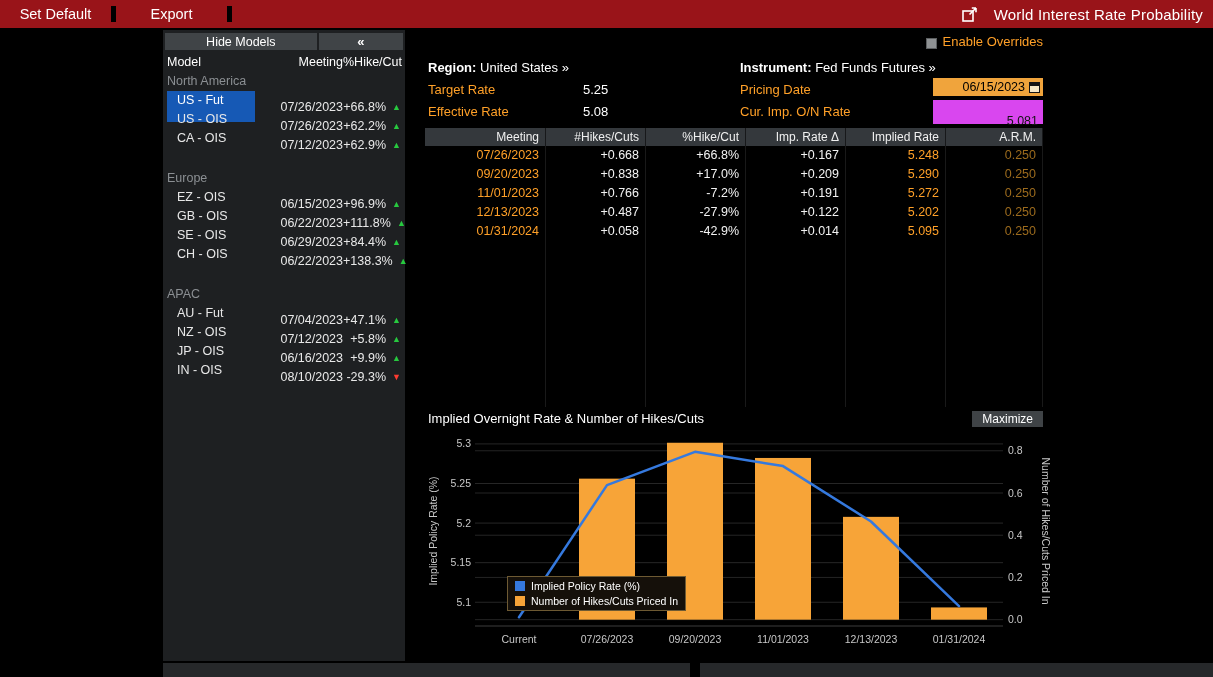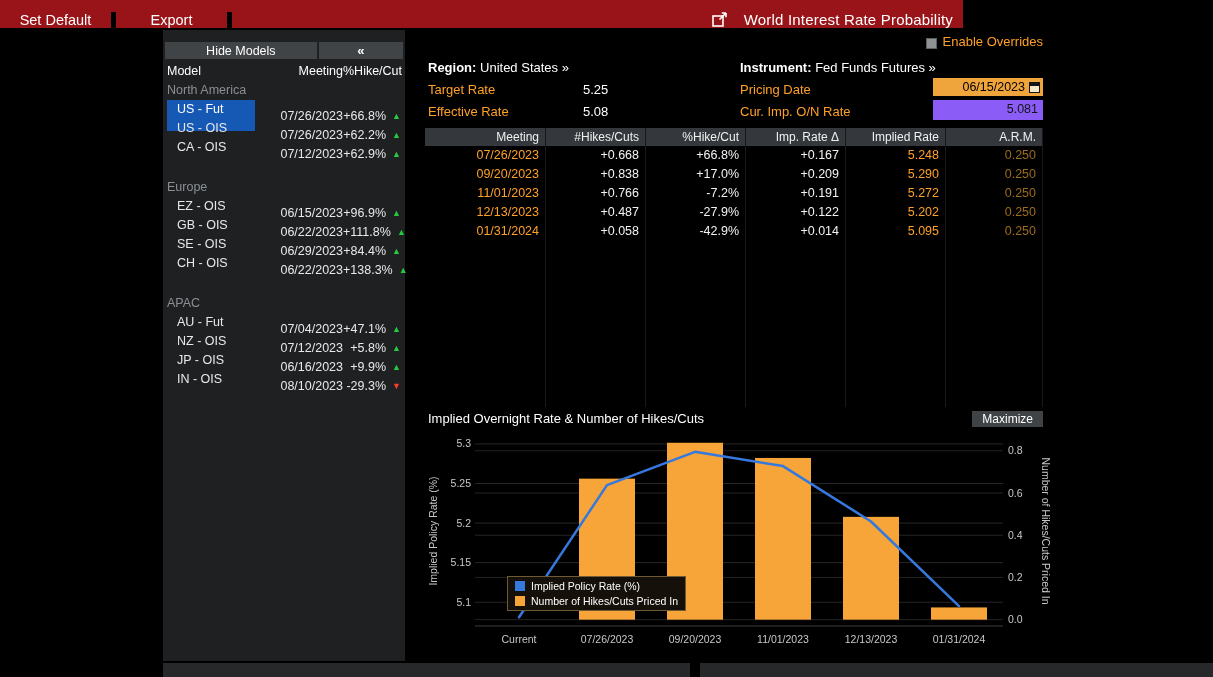--- a/index.html
+++ b/index.html
@@ -1,27 +1,27 @@
 <!DOCTYPE html>
 <html><head>
 <meta charset="utf-8">
 <style>
   *{box-sizing:border-box;margin:0;padding:0}
   html,body{width:1213px;height:677px;background:#000;overflow:hidden}
   body{font-family:"Liberation Sans","DejaVu Sans",sans-serif;color:#e8e8e8;position:relative}
 
   
-  .topbar{position:absolute;left:0;top:0;width:963px;height:28px;background:#991419;display:flex;align-items:flex-end}
+  .topbar{position:absolute;left:0;top:0;width:1213px;height:28px;background:#991419;display:flex;align-items:center}
   .tb-btn{width:116px;background:#991419;border:none;border-right:5px solid #000;color:#fff;font-size:14.5px;font-family:inherit;cursor:pointer;text-align:center}
   .tb-right{margin-left:auto;display:flex;align-items:center;gap:16px;padding-right:10px}
   .tb-title{color:#fff;font-size:15px;letter-spacing:.2px}
 
   
   .sidebar{position:absolute;left:163px;top:30px;width:242px;height:631px;background:#1e2022}
-  .sb-top{display:flex;gap:2px;padding:12px 2px 3px 2px}
+  .sb-top{display:flex;gap:2px;padding:3px 2px 3px 2px}
   .sb-btn{height:17px;background:#404447;border:none;color:#fff;font-size:12.5px;font-family:inherit;cursor:pointer}
   .sb-btn.hide{flex:1.8}
   .sb-btn.collapse{flex:1;font-size:13px;font-weight:bold}
   .sb-header{display:grid;grid-template-columns:88px 88px 1fr;padding:2px 6px 3px 4px;font-size:12.5px;color:#fff}
   .sb-header span:nth-child(2),.sb-header span:nth-child(3){text-align:right}
   .sb-group{height:19px;line-height:19px;padding:0 6px 0 4px;color:#8b8f93;font-size:12.5px}
   .sb-group:not(:first-child){margin-top:21px}
   .sb-row{display:grid;grid-template-columns:88px 88px 1fr 13px;align-items:center;height:19px;padding:0 4px;font-size:12.5px;cursor:pointer}
   .sb-model{padding-left:10px;height:31px;line-height:19px}
   .sb-model.selected{background:#1659b5;color:#fff}
@@ -39,21 +39,21 @@
 
   .info{position:absolute;left:0;top:30px;width:618px;height:72px;font-size:13px}
   .info .row{position:absolute;height:19px;line-height:19px;white-space:nowrap}
   .lbl-w{color:#fff;font-weight:bold}
   .val-link{color:#fff;cursor:pointer}
   .lbl-a{color:#ffa028}
   .val-w{color:#fff}
   .date-input{position:absolute;right:0;top:20px;width:110px;height:18px;background:#f0a43c;color:#000;display:flex;align-items:center;justify-content:flex-end;gap:4px;padding:0 3px;font-size:12.5px;cursor:text}
   .cal{width:11px;height:11px;border:1px solid #151515;background:#f7e9c8;position:relative;display:inline-block;flex:0 0 auto}
   .cal::before{content:"";position:absolute;left:0;top:0;right:0;height:3px;background:#151515}
-  .rate-input{position:absolute;right:0;top:42px;width:110px;height:20px;background:#8b5cf6;color:#141414;text-align:right;line-height:18px;padding:0 5px;font-size:12.5px;cursor:text}
+  .rate-input{position:absolute;right:0;top:42px;width:110px;height:20px;background:#d946ef;color:#141414;text-align:right;line-height:18px;padding:12px 5px;font-size:12.5px;cursor:text}
 
   
   .mtable{position:absolute;left:0;top:100px;width:618px}
   .mt-head,.mt-row,.mt-fill{display:grid;grid-template-columns:121px 100px 100px 100px 100px 97px}
   .mt-head{background:#34383c;height:18px}
   .mt-head span{font-size:12px;color:#f0f0f0;text-align:right;line-height:18px;padding-right:6px;border-right:1px solid #17181a}
   .mt-row{height:19px}
   .mt-cell{font-size:12.5px;text-align:right;line-height:19px;padding-right:6px;border-right:1px solid #191919}
   .mt-date{color:#ffa028}
   .mt-white{color:#f2f2f2}

